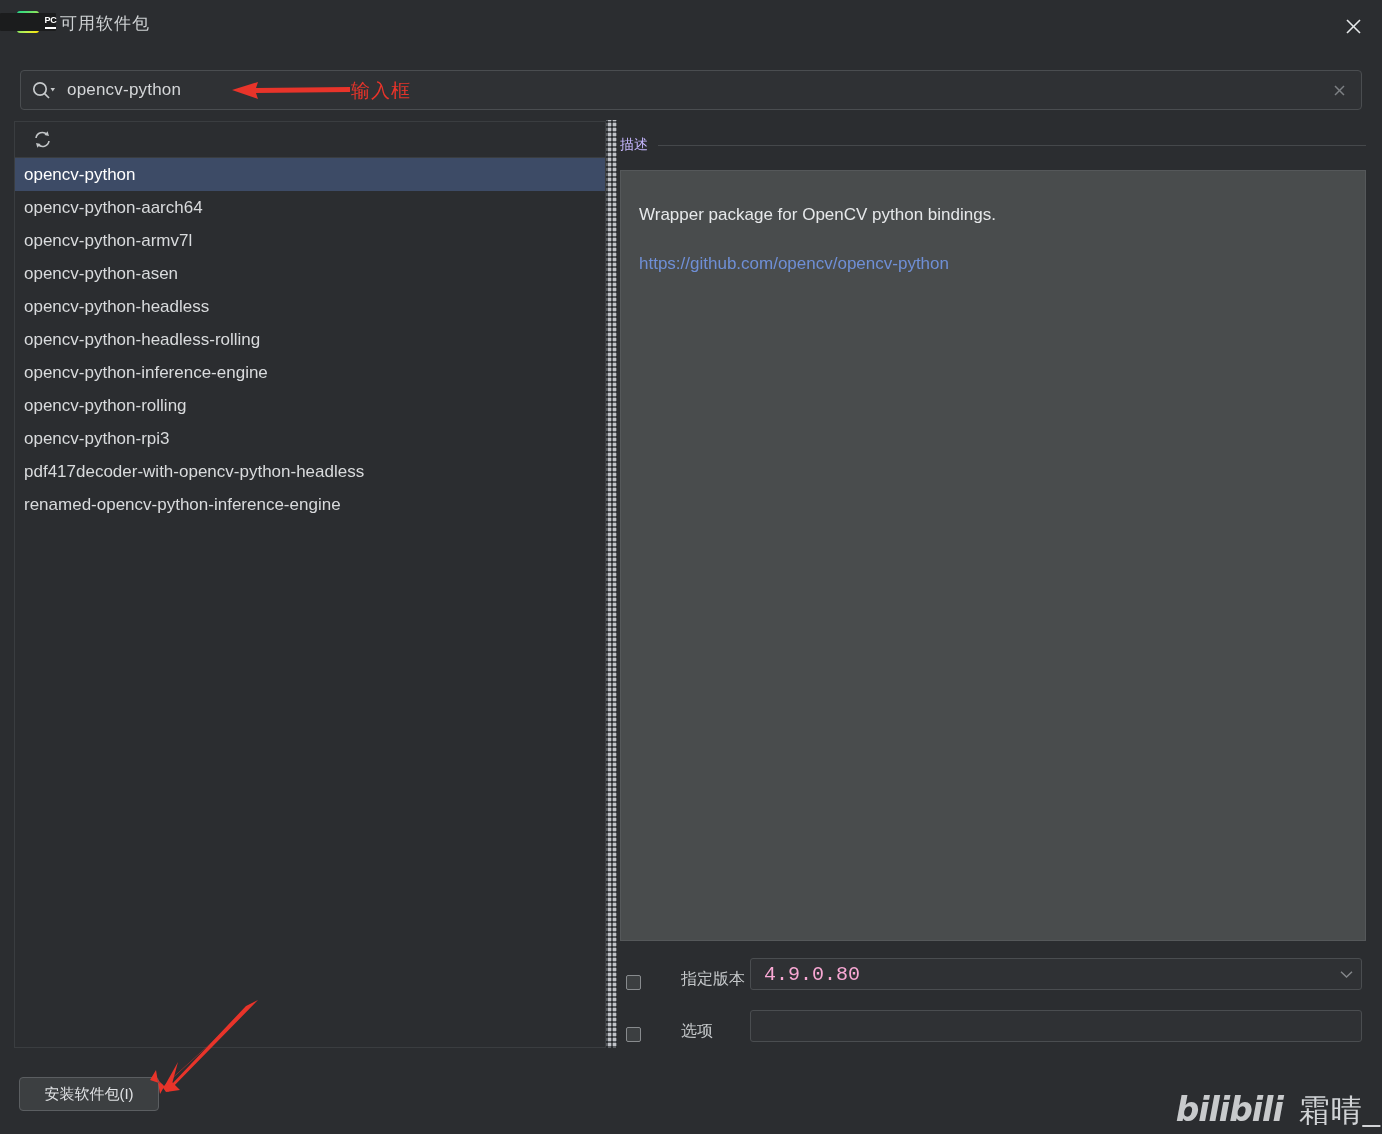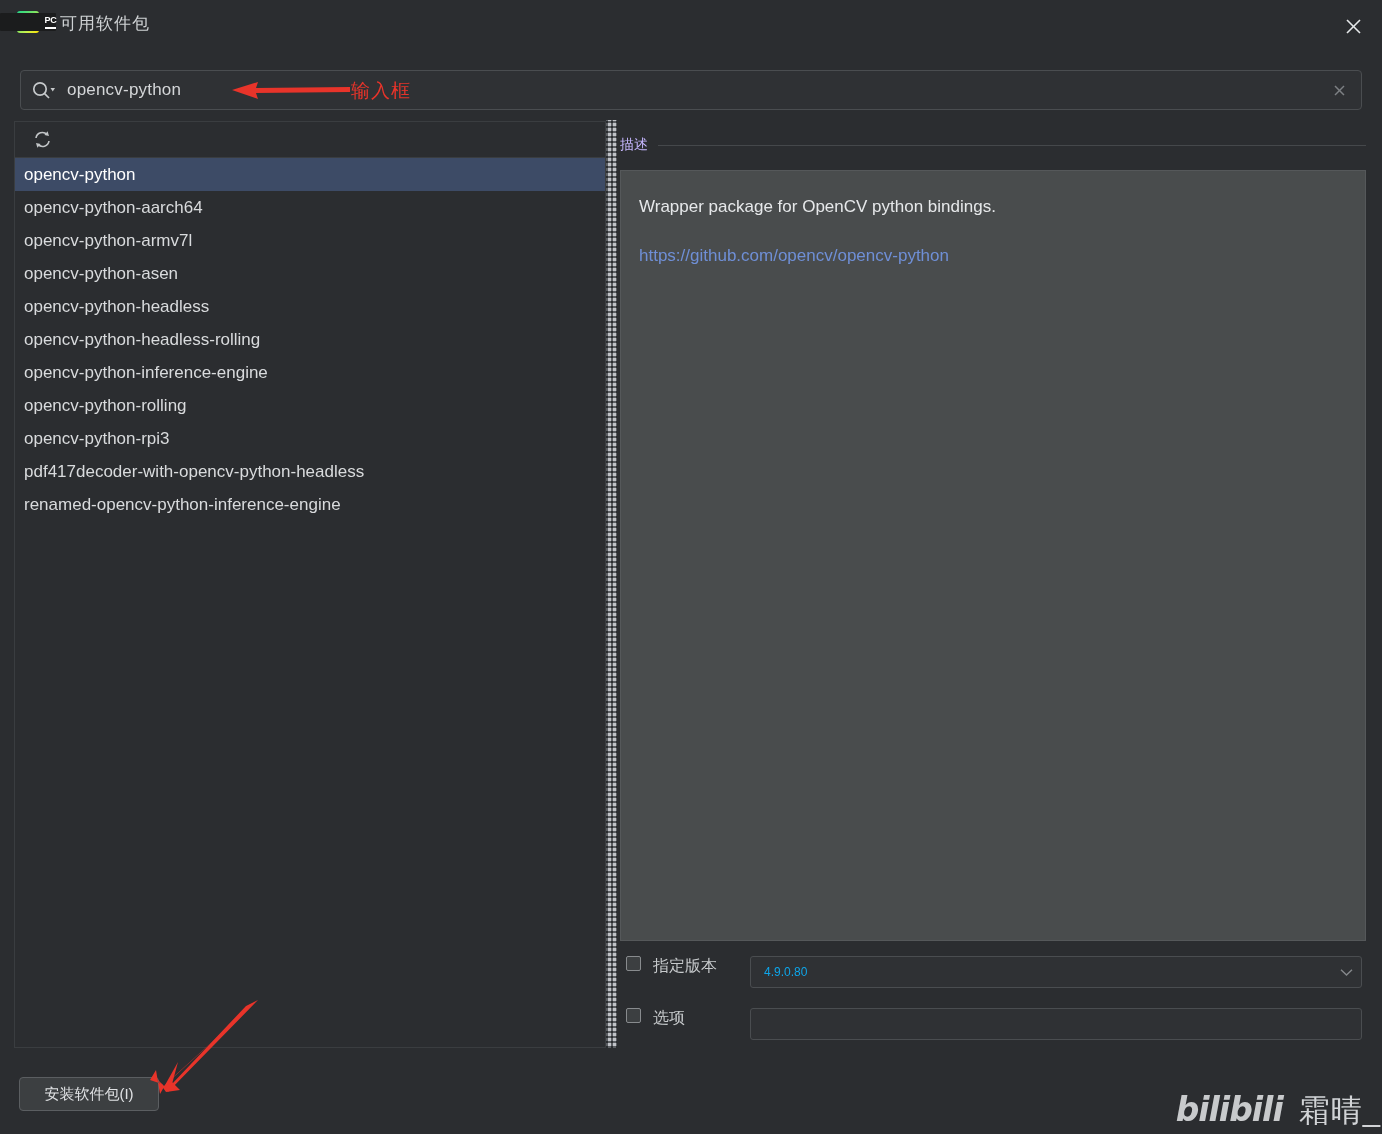--- a/index.html
+++ b/index.html
@@ -147,36 +147,36 @@
   }
   .desc-rule {
     flex: 1; height: 1px; background: #45484b;
   }
   .desc-body {
     position: absolute; left: 620px; top: 170px;
     width: 746px; height: 771px;
     box-sizing: border-box;
     background: #494c4d;
     border: 1px solid #55585a;
-    padding: 24px 18px;
+    padding: 32px 18px;
   }
   .desc-text {
     font-size: 17px; color: #e6e8ea; line-height: 1.45;
     margin: 0 0 26px 0;
   }
   .desc-link {
     font-size: 17px; color: #6f8fd6;
     text-decoration: none; cursor: pointer;
   }
 
   
   .opt-row {
     position: absolute; left: 620px;
     width: 746px; height: 34px;
-    display: flex; align-items: flex-start;
+    display: flex; align-items: flex-end; gap: 28px;
   }
   .opt-row.version { top: 956px; }
   .opt-row.options { top: 1008px; }
   .checkbox {
     width: 15px; height: 15px;
     box-sizing: border-box;
     border: 1px solid #888b8e;
     border-radius: 2px;
     background: #3c3f41;
     margin-left: 6px;
@@ -189,22 +189,22 @@
   .opt-field {
     position: absolute; left: 130px;
     width: 612px; height: 32px;
     box-sizing: border-box;
     background: #2f3134;
     border: 1px solid #4a4d50;
     border-radius: 3px;
     display: flex; align-items: center;
   }
   .opt-field .val {
-    flex: 1; font-size: 12px; color: #0ea5e9;
-    padding-left: 13px; white-space: nowrap;
+    flex: 1; font-size: 20px; color: #f9a8d4;
+    padding-left: 13px; white-space: nowrap; font-family: Liberation Mono, monospace;
   }
   .opt-field .caret {
     width: 30px; height: 100%;
     display: flex; align-items: center; justify-content: center;
   }
 
   
   .install-btn {
     position: absolute; left: 19px; top: 1077px;
     height: 34px; min-width: 140px;

